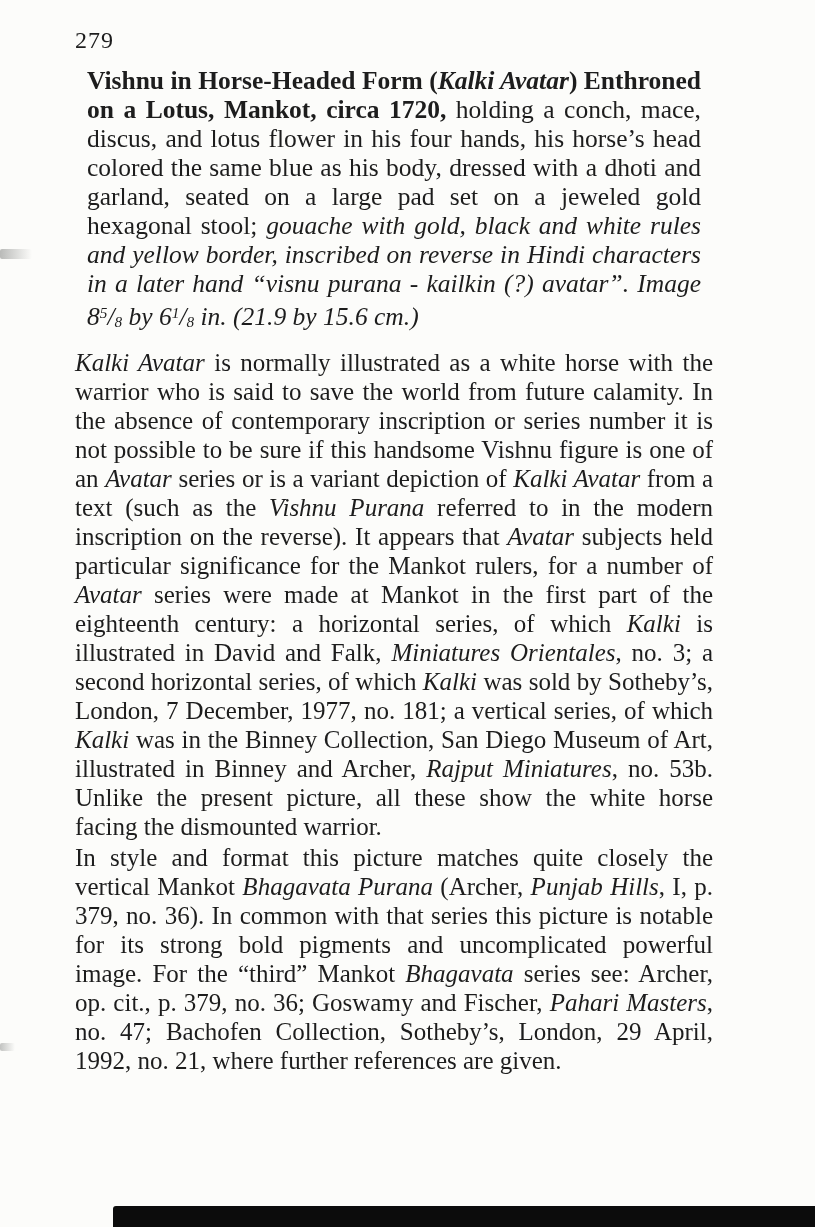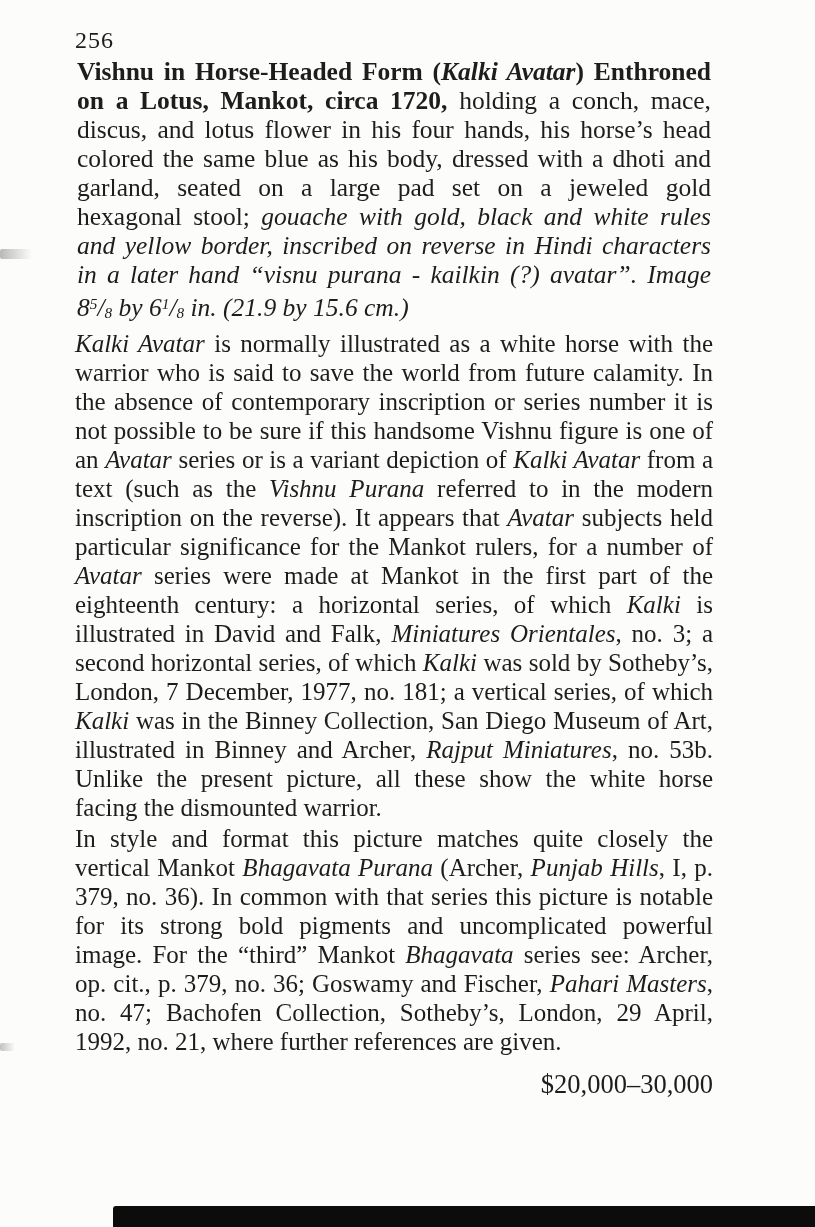--- a/index.html
+++ b/index.html
@@ -24,21 +24,21 @@
   .page-number {
     font-size: 24px;
     line-height: 28px;
     margin: 0 0 3px 0;
     letter-spacing: 1px;
   }
   .lot-heading {
     font-size: 25.5px;
     line-height: 29px;
     text-align: justify;
-    margin: 2px;
+    margin: 12px;
   }
   .lot-paragraph {
     font-size: 25px;
     line-height: 29px;
     text-align: justify;
     margin: 2px 0 0 0;
   }
   .estimate-line {
     font-size: 26.5px;
     line-height: 30px;
@@ -71,26 +71,25 @@
     left: 113px; right: 0; bottom: 0;
     height: 21px;
     background: #0c0c0c;
     border-top-left-radius: 3px;
   }
 </style>
 </head>
 <body>
 
 <div class="page-content">
-  <p class="page-number">256</p>
+  <p class="page-number">279</p>
 
   <p class="lot-heading"><span class="run-b">Vishnu in Horse-Headed Form (</span><span class="run-bi">Kalki Avatar</span><span class="run-b">) Enthroned on a Lotus, Mankot, circa 1720,</span><span> holding a conch, mace, discus, and lotus flower in his four hands, his horse’s head colored the same blue as his body, dressed with a dhoti and garland, seated on a large pad set on a jeweled gold hexagonal stool; </span><span class="run-i">gouache with gold, black and white rules and yellow border, inscribed on reverse in Hindi characters in a later hand “visnu purana - kailkin (?) avatar”. Image 8</span><span class="run-isup">5</span><span class="run-i">/</span><span class="run-isub">8</span><span class="run-i"> by 6</span><span class="run-isup">1</span><span class="run-i">/</span><span class="run-isub">8</span><span class="run-i"> in. (21.9 by 15.6 cm.)</span></p>
 
   <p class="lot-paragraph"><span class="run-i">Kalki Avatar</span><span> is normally illustrated as a white horse with the warrior who is said to save the world from future calamity. In the absence of contemporary inscription or series number it is not possible to be sure if this handsome Vishnu figure is one of an </span><span class="run-i">Avatar</span><span> series or is a variant depiction of </span><span class="run-i">Kalki Avatar</span><span> from a text (such as the </span><span class="run-i">Vishnu Purana</span><span> referred to in the modern inscription on the reverse). It appears that </span><span class="run-i">Avatar</span><span> subjects held particular significance for the Mankot rulers, for a number of </span><span class="run-i">Avatar</span><span> series were made at Mankot in the first part of the eighteenth century: a horizontal series, of which </span><span class="run-i">Kalki</span><span> is illustrated in David and Falk, </span><span class="run-i">Miniatures Orientales</span><span>, no. 3; a second horizontal series, of which </span><span class="run-i">Kalki</span><span> was sold by Sotheby’s, London, 7 December, 1977, no. 181; a vertical series, of which </span><span class="run-i">Kalki</span><span> was in the Binney Collection, San Diego Museum of Art, illustrated in Binney and Archer, </span><span class="run-i">Rajput Miniatures</span><span>, no. 53b. Unlike the present picture, all these show the white horse facing the dismounted warrior.</span></p>
 
   <p class="lot-paragraph"><span>In style and format this picture matches quite closely the vertical Mankot </span><span class="run-i">Bhagavata Purana</span><span> (Archer, </span><span class="run-i">Punjab Hills</span><span>, I, p. 379, no. 36). In common with that series this picture is notable for its strong bold pigments and uncomplicated powerful image. For the “third” Mankot </span><span class="run-i">Bhagavata</span><span> series see: Archer, op. cit., p. 379, no. 36; Goswamy and Fischer, </span><span class="run-i">Pahari Masters</span><span>, no. 47; Bachofen Collection, Sotheby’s, London, 29 April, 1992, no. 21, where further references are given.</span></p>
 
-  <p class="estimate-line">$20,000–30,000</p>
 </div>
 
 <div class="edge-mark-upper"></div>
 <div class="edge-mark-lower"></div>
 <div class="photo-edge"></div>
 
 </body></html>

